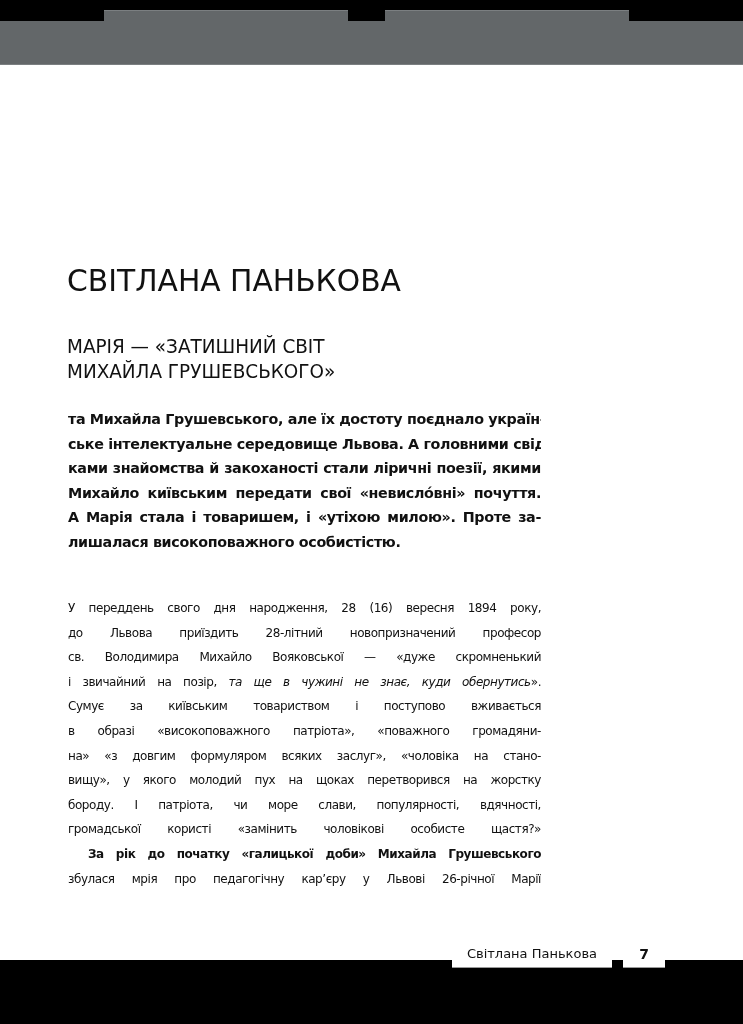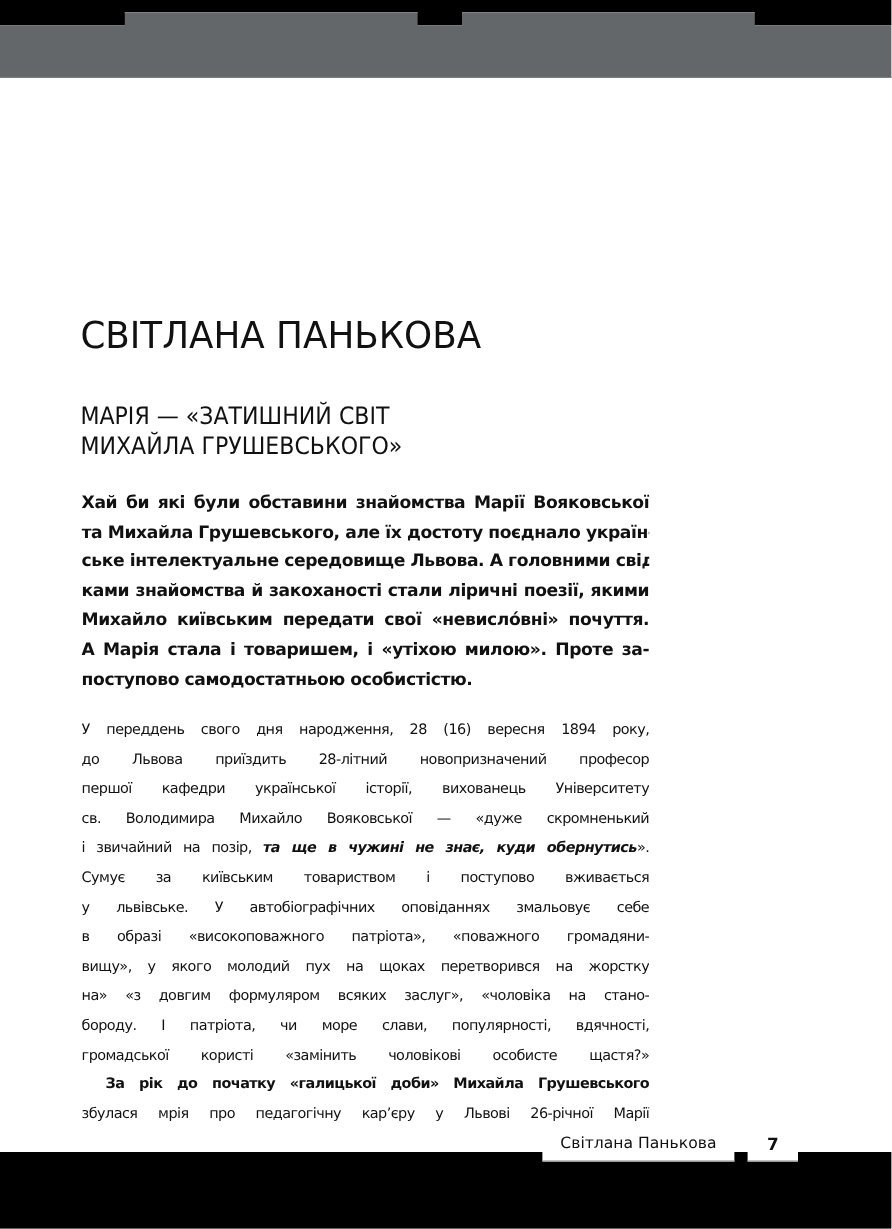--- a/index.html
+++ b/index.html
@@ -42,21 +42,21 @@
     .lead .line {
       font-family: "DejaVu Sans", sans-serif; font-weight: bold;
       font-size: 14.3px; letter-spacing: -0.35px;
     }
     .body .line {
       font-family: "DejaVu Sans", sans-serif; font-weight: normal;
       font-size: 12px; letter-spacing: -0.45px;
     }
     .line.last { text-align-last: left; }
     .line.indent { padding-left: 20px; font-weight: bold; }
-    .line em { font-style: italic; font-weight: bold; }
+    .line em { font-style: italic; }
 
     
     .foot-black { position: absolute; left: 0; top: 960px; width: 743px; height: 64px; background: #000000; }
     .foot-tab {
       position: absolute; top: 940px; height: 27px; background: #ffffff;
       border-bottom: 1px solid #9a9a9a;
       font-family: "DejaVu Sans", sans-serif; font-size: 13px; color: #111;
       display: flex; align-items: center; justify-content: center;
     }
     .foot-author { left: 452px; width: 160px; }
@@ -70,40 +70,37 @@
 <div class="top-tab" style="left:104px;width:244px;"></div>
 <div class="top-tab" style="left:385px;width:244px;"></div>
 
 <h1 class="author-title">СВІТЛАНА ПАНЬКОВА</h1>
 <h2 class="essay-title">
   <span>МАРІЯ — «ЗАТИШНИЙ СВІТ</span>
   <span>МИХАЙЛА ГРУШЕВСЬКОГО»</span>
 </h2>
 
 <div class="lead">
-  <span class="line">Хай би які були обставини знайомства Марії Вояковської</span>
   <span class="line">та Михайла Грушевського, але їх достоту поєднало україн-</span>
   <span class="line">ське інтелектуальне середовище Львова. А головними свід-</span>
   <span class="line">ками знайомства й закоханості стали ліричні поезії, якими</span>
   <span class="line">Михайло київським передати свої «невисло́вні» почуття.</span>
   <span class="line">А Марія стала і товаришем, і «утіхою милою». Проте за-</span>
-  <span class="line last">поступово самодостатньою особистістю.</span>
+  <span class="line last">лишалася високоповажного особистістю.</span>
 </div>
 
 <div class="body">
   <span class="line">У переддень свого дня народження, 28 (16) вересня 1894 року,</span>
   <span class="line">до Львова приїздить 28-літний новопризначений професор</span>
-  <span class="line">першої кафедри української історії, вихованець Університету</span>
   <span class="line">св. Володимира Михайло Вояковської — «дуже скромненький</span>
   <span class="line"><span>і звичайний на позір, </span><em>та ще в чужині не знає, куди обернутись</em><span>».</span></span>
   <span class="line">Сумує за київським товариством і поступово вживається</span>
-  <span class="line">у львівське. У автобіографічних оповіданнях змальовує себе</span>
   <span class="line">в образі «високоповажного патріота», «поважного громадяни-</span>
+  <span class="line">на» «з довгим формуляром всяких заслуг», «чоловіка на стано-</span>
   <span class="line">вищу», у якого молодий пух на щоках перетворився на жорстку</span>
-  <span class="line">на» «з довгим формуляром всяких заслуг», «чоловіка на стано-</span>
   <span class="line">бороду. І патріота, чи море слави, популярності, вдячності,</span>
   <span class="line">громадської користі «замінить чоловікові особисте щастя?»</span>
   <span class="line indent">За рік до початку «галицької доби» Михайла Грушевського</span>
   <span class="line">збулася мрія про педагогічну кар’єру у Львові 26-річної Марії</span>
 </div>
 
 <div class="foot-black"></div>
 <div class="foot-tab foot-author">Світлана Панькова</div>
 <div class="foot-tab foot-page">7</div>
 

